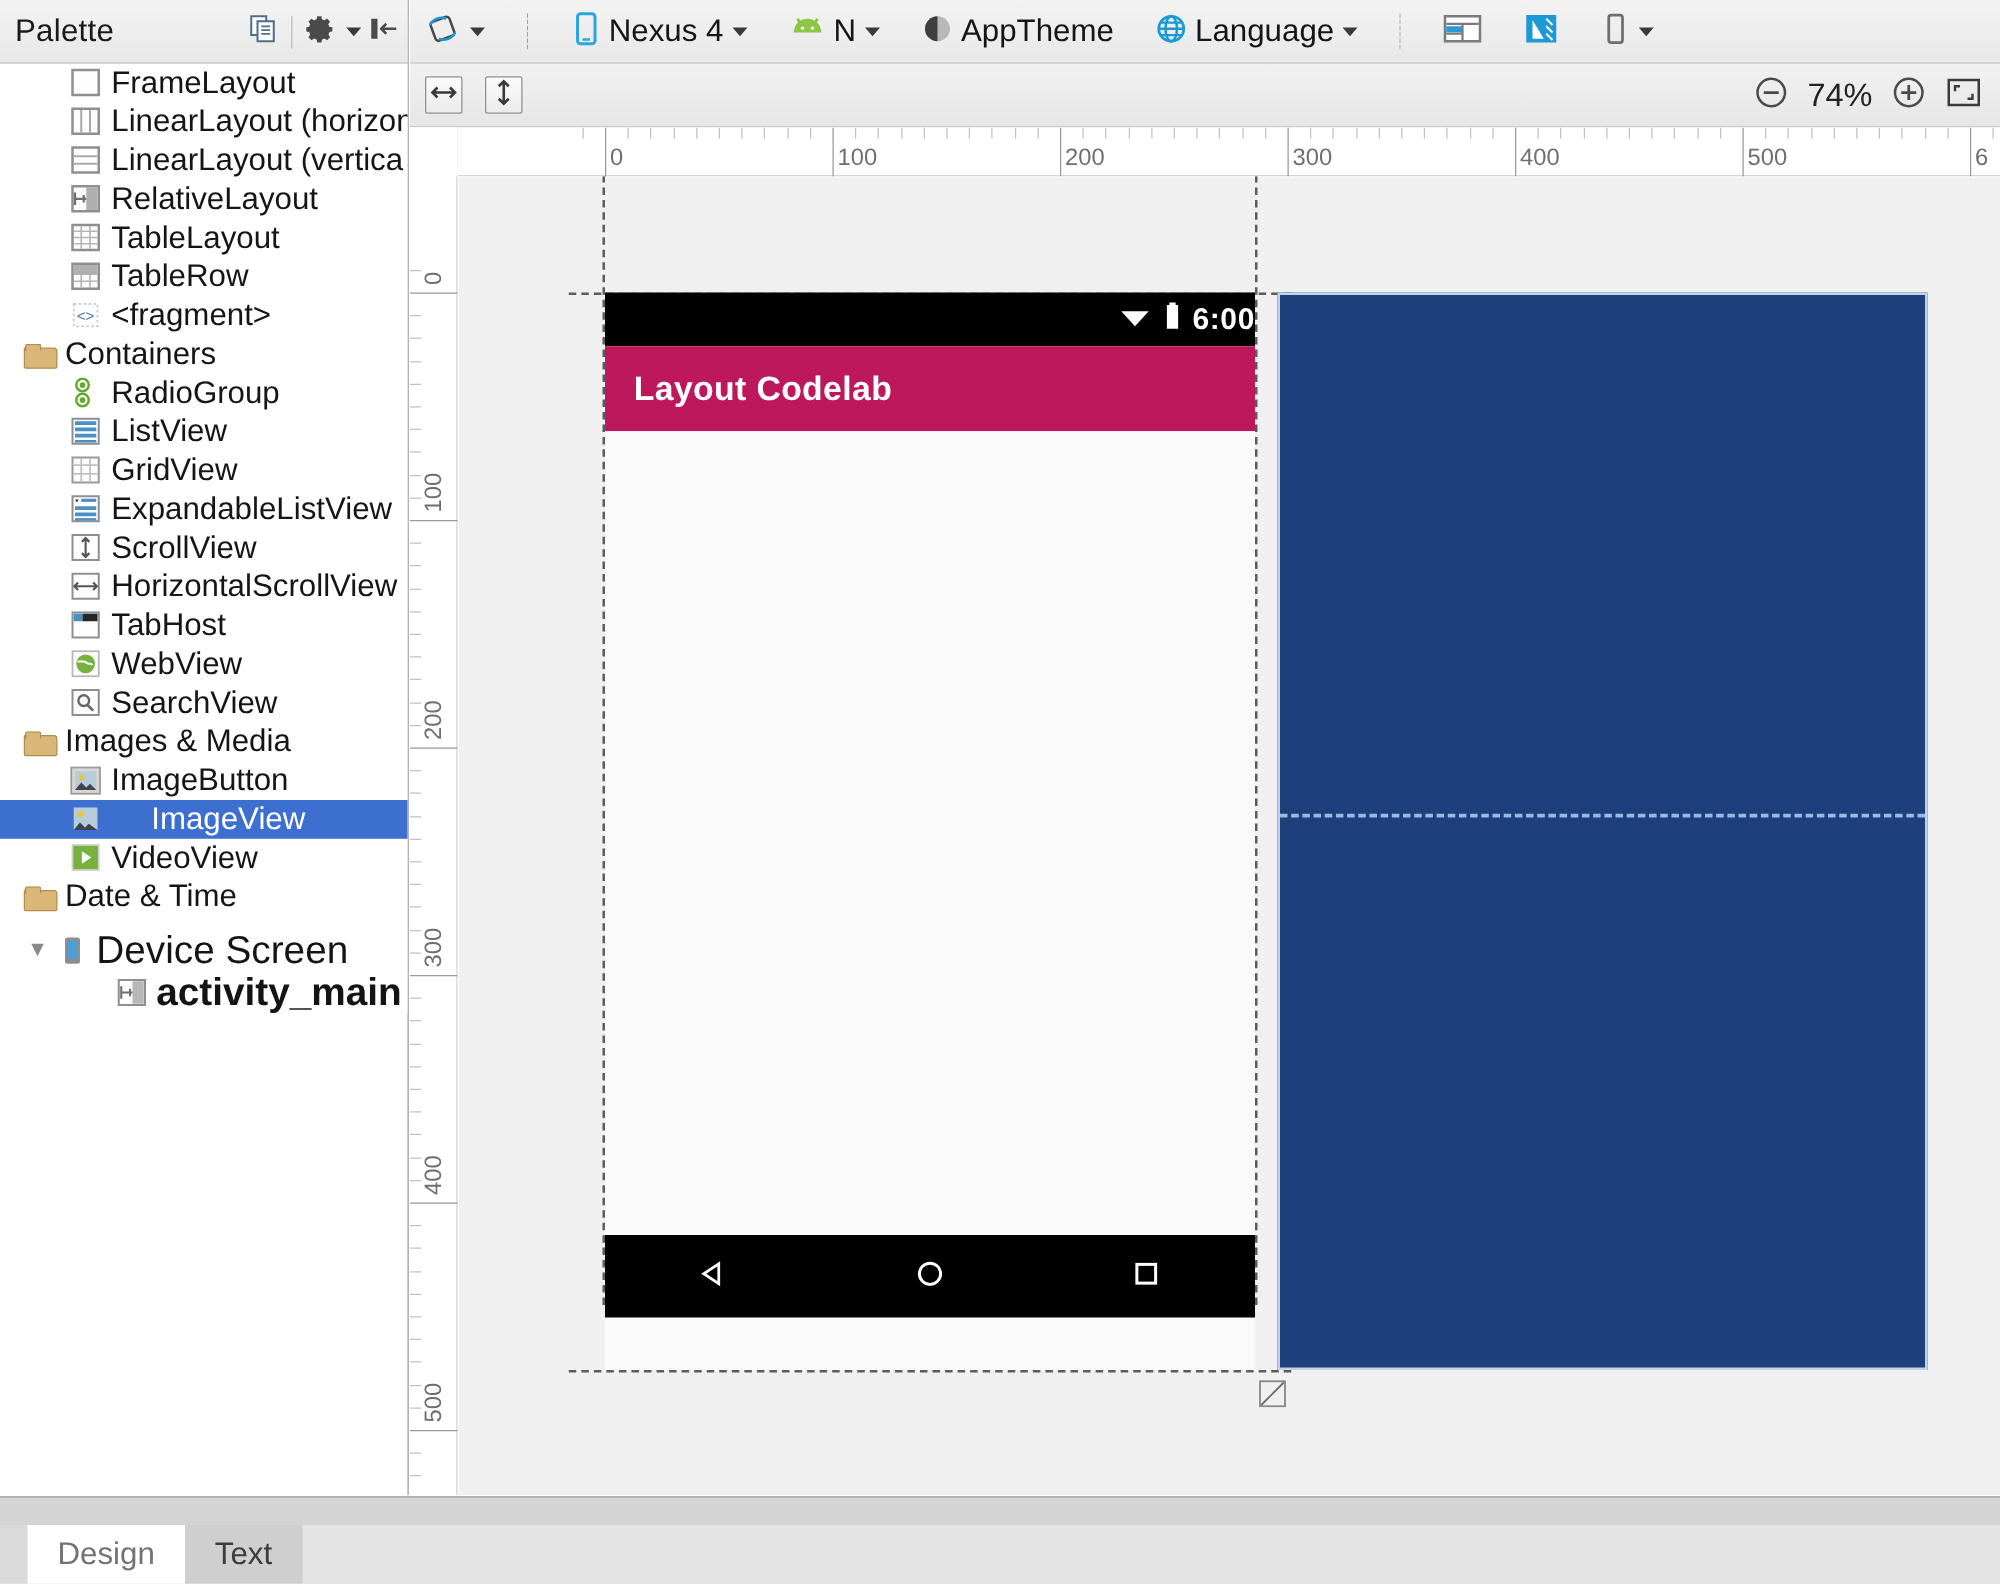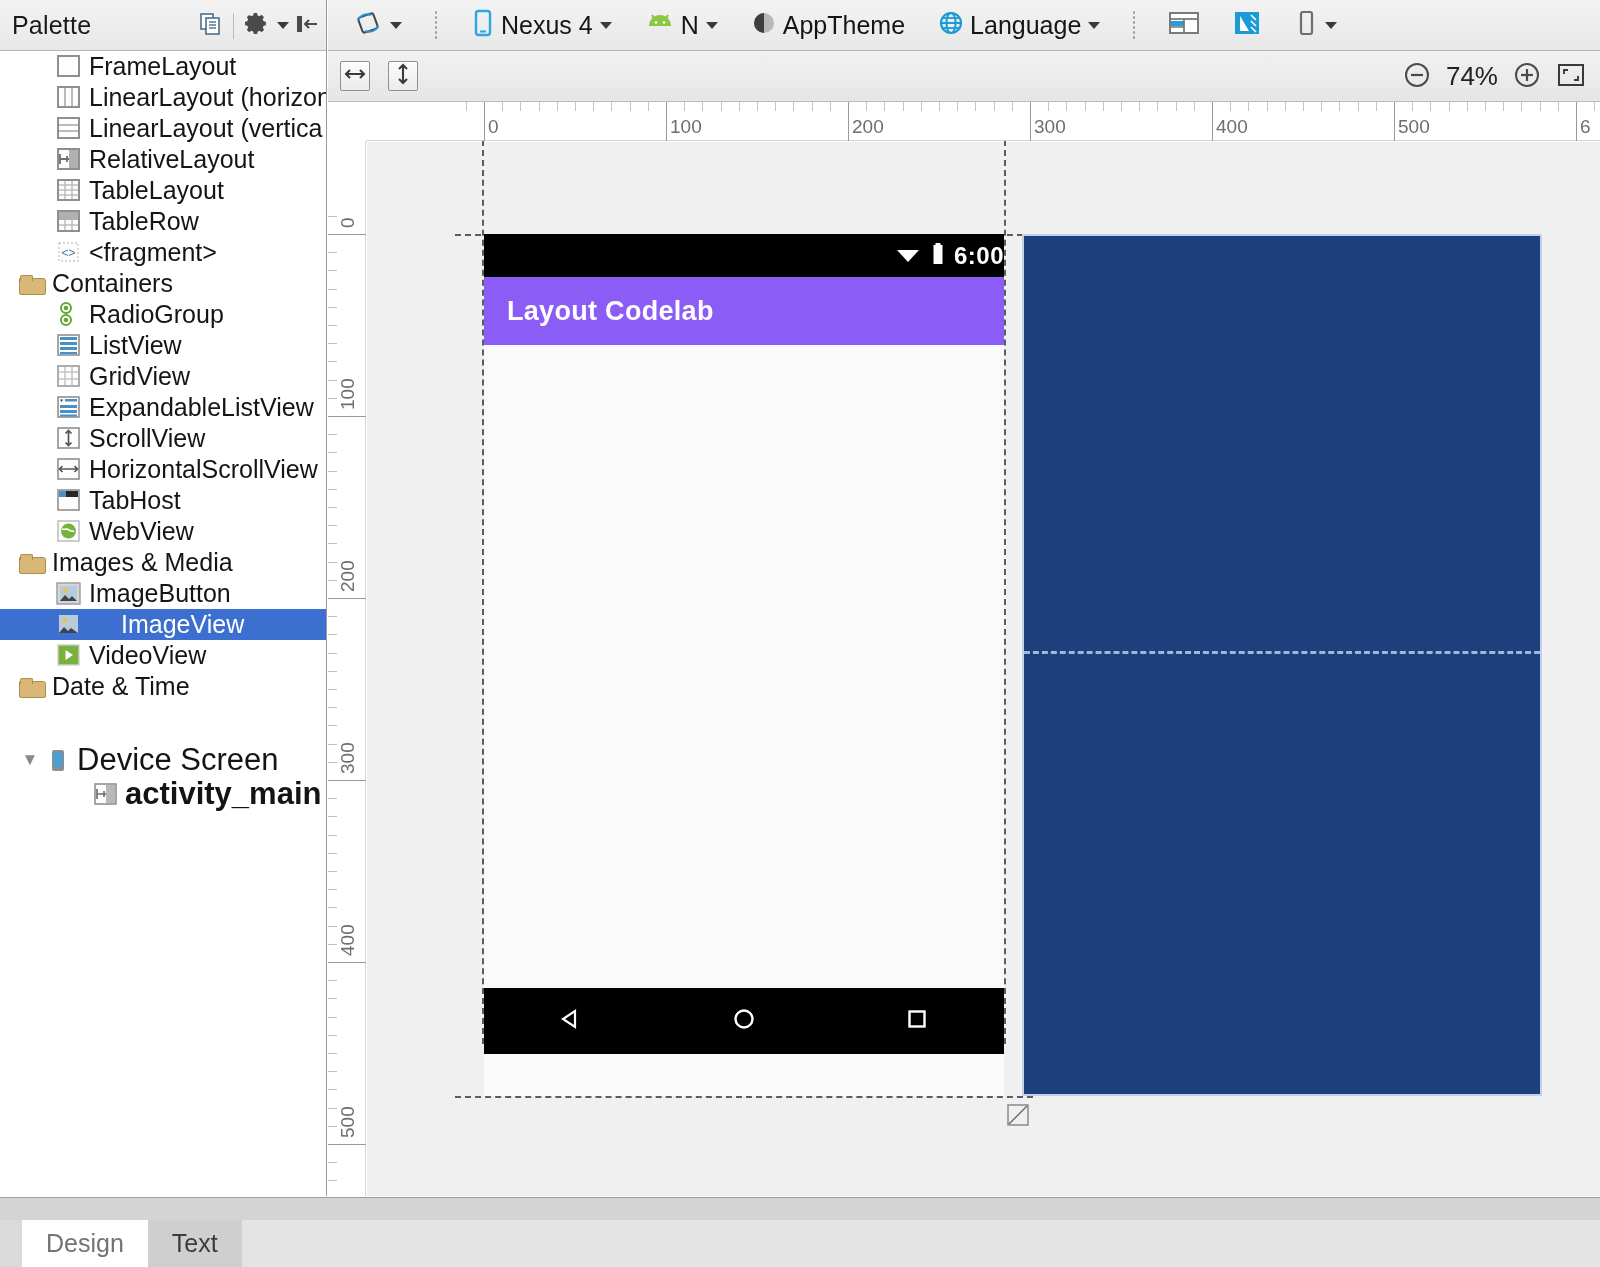--- a/index.html
+++ b/index.html
@@ -68,21 +68,21 @@
   .ctrow .ctlabel { font-size:31px; color:#141414; padding-left:6px; }
   .ctrow .ctlabel b { font-weight:bold; }
   .twisty { width:28px; text-align:center; color:#8a8a8a; font-size:17px; }
 
   
   #main-col { position:absolute; left:328px; top:0; width:1272px; height:1196px; background:#fff; }
   #toolbar1 {
     position:relative; height:51px; width:1272px;
     background: linear-gradient(#f3f3f3,#e8e8e8);
     border-bottom:1px solid #b6b6b6;
-    display:flex; align-items:center; padding-left:18px; gap:18px;
+    display:flex; align-items:center; padding-left:4px; gap:18px;
   }
   .tb-item { display:flex; align-items:center; height:40px; padding:0 7px; gap:5px; border-radius:3px; }
   .tb-item .tlabel { font-size:25px; color:#151515; }
   .caret { width:0;height:0;border-left:6px solid transparent;border-right:6px solid transparent;border-top:7px solid #3a3a3a; margin-left:2px;}
   .dotsep { width:2px; height:30px; margin:0 8px;
     background-image: radial-gradient(#9e9e9e 45%, transparent 46%);
     background-size: 2px 5px; background-repeat: repeat-y; }
 
   #toolbar2 {
     position:relative; height:51px; width:1272px;
@@ -114,21 +114,21 @@
   .gline-v { position:absolute; width:0; border-left:2px dashed #5c5c5c; }
   .gline-h { position:absolute; height:0; border-top:2px dashed #5c5c5c; }
 
   
   #device {
     position:absolute; left:117px; top:92px; width:520px; height:862px;
     background:#fafafa;
   }
   #status-bar { height:43px; background:#000000; display:flex; align-items:center; justify-content:flex-end; padding-right:0; gap:9px;}
   #status-bar .clock { color:#ffffff; font-size:24px; font-weight:bold; letter-spacing:.5px;}
-  #app-bar { height:68px; background:#8b5cf6; display:flex; align-items:center; }
+  #app-bar { height:68px; background:#be185d; display:flex; align-items:center; }
   #app-bar .apptitle { color:#ffffff; font-size:27px; font-weight:bold; padding-left:23px; letter-spacing:.3px;}
   #content-area { height:643px; background:#fafafa; }
   #nav-bar { height:66px; background:#000000; display:flex; align-items:center; justify-content:space-around;}
 
   
   #drag-overlay {
     position:absolute; left:655px; top:92px; width:520px; height:862px;
     background:#1d3f7c; border:2px solid #c3d2ea;
   }
   #drag-overlay .inner-dash {
@@ -370,20 +370,30 @@
         <span class="pico">
           <svg width="27" height="25" viewBox="0 0 27 25">
             <rect x="3" y="2" width="21" height="20" fill="#fdfdfd" stroke="#b7b7b7" stroke-width="1.4"></rect>
             <circle cx="13.5" cy="12" r="7.5" fill="#77b33c"></circle>
             <path d="M7 10c3 1 5-1 7 1s4 0 5 2" stroke="#fff" stroke-width="1.6" fill="none"></path>
           </svg>
         </span>
         <span class="plabel">WebView</span>
       </div>
 
+      <div class="prow">
+        <span class="pico">
+          <svg width="27" height="25" viewBox="0 0 27 25">
+            <rect x="3" y="2" width="21" height="20" fill="#fdfdfd" stroke="#8f8f8f" stroke-width="1.6"></rect>
+            <circle cx="12" cy="10.5" r="4.3" fill="none" stroke="#666" stroke-width="1.9"></circle>
+            <line x1="15" y1="14" x2="19.5" y2="18.5" stroke="#666" stroke-width="2.2"></line>
+          </svg>
+        </span>
+        <span class="plabel">SearchView</span>
+      </div>
 
       <div class="prow group">
         <span class="pico">
             <span class="ico-folder"></span>
           </span>
         <span class="plabel">Images &amp; Media</span>
       </div>
 
       <div class="prow">
         <span class="pico">

